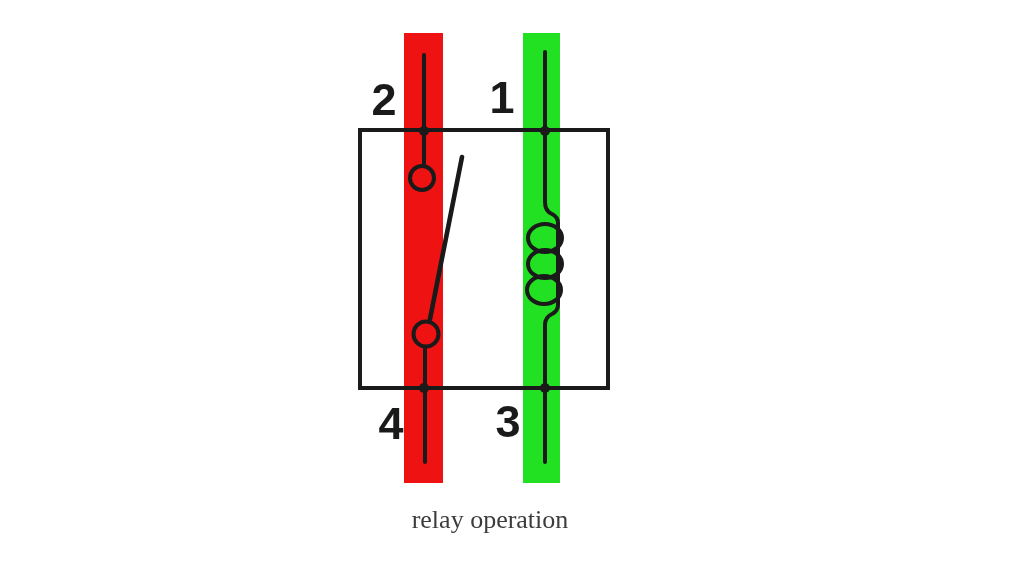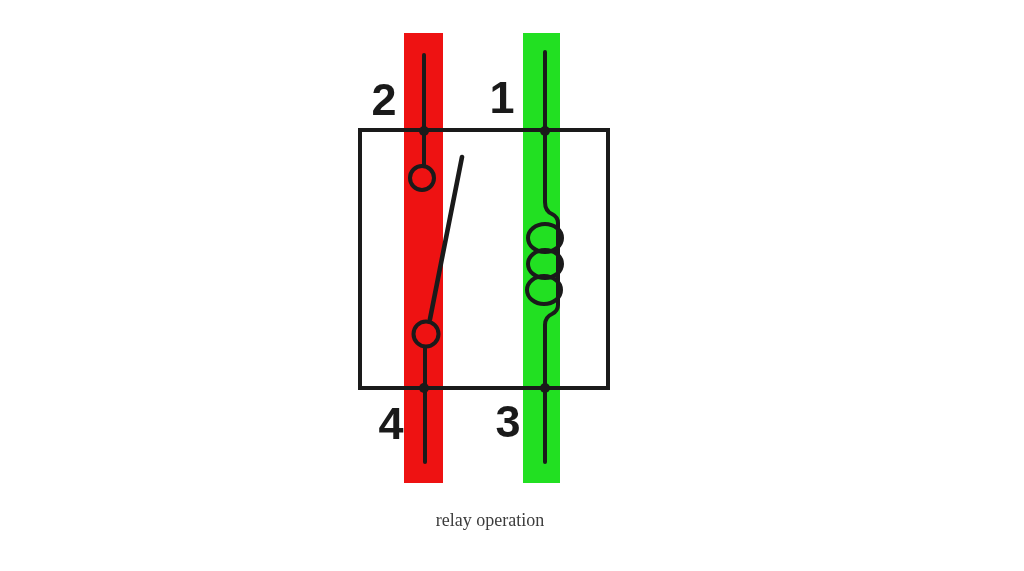--- a/index.html
+++ b/index.html
@@ -47,21 +47,21 @@
     color: var(--c-line, #1a1a1a);
     line-height: 1;
     user-select: none;
   }
   .caption {
     position: absolute;
     left: 490px;
     top: 520px;
     transform: translate(-50%, -50%);
     font-family: "Liberation Serif", serif;
-    font-size: 18px;
+    font-size: 26px;
     color: var(--c-caption_text, #3c3c3c);
     white-space: nowrap;
     user-select: none;
   }
 </style>
 </head>
 <body>
 
 <div class="stage">
 

